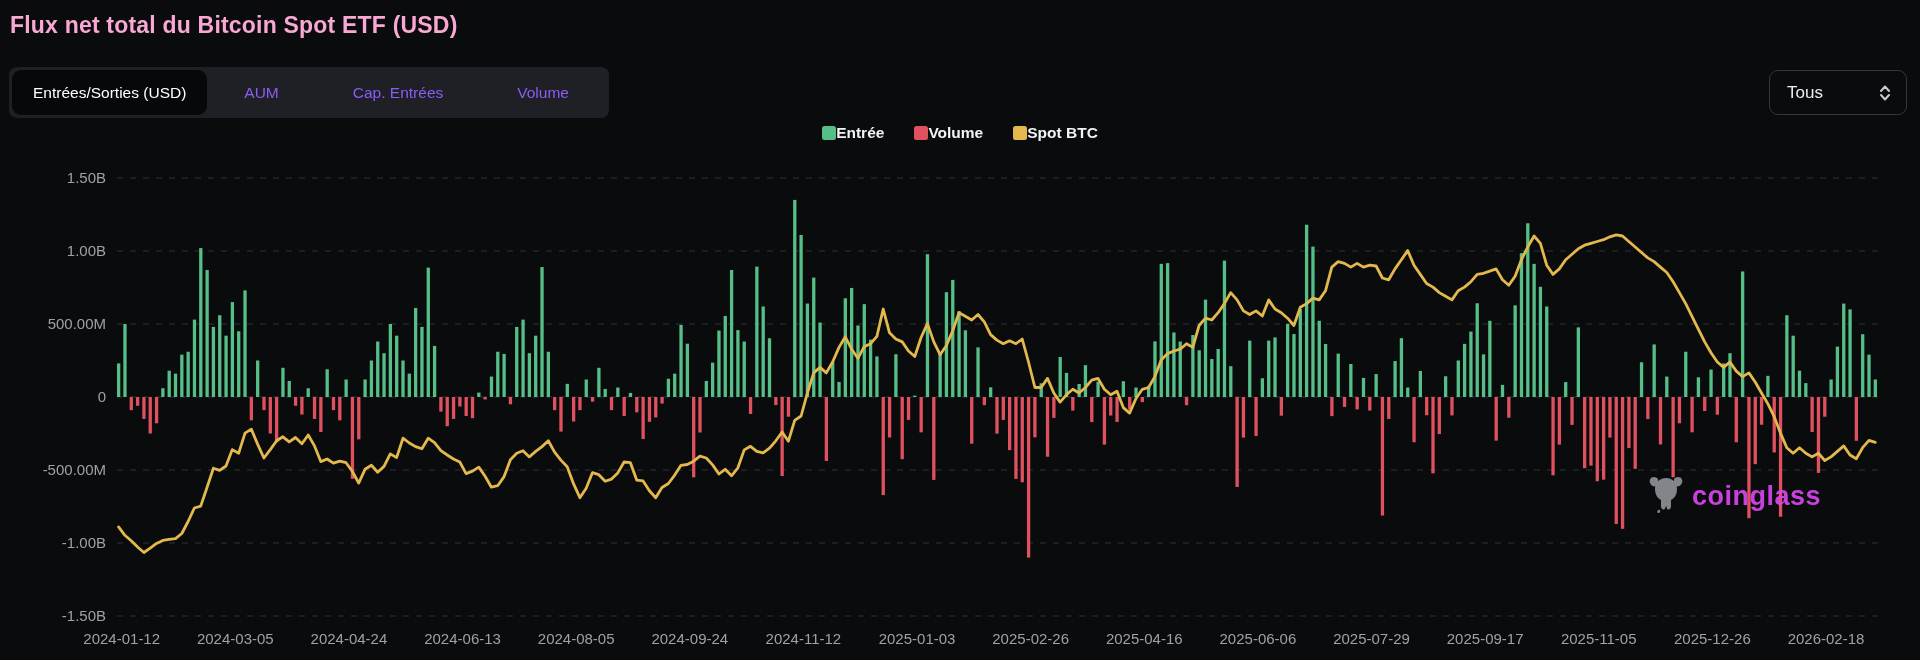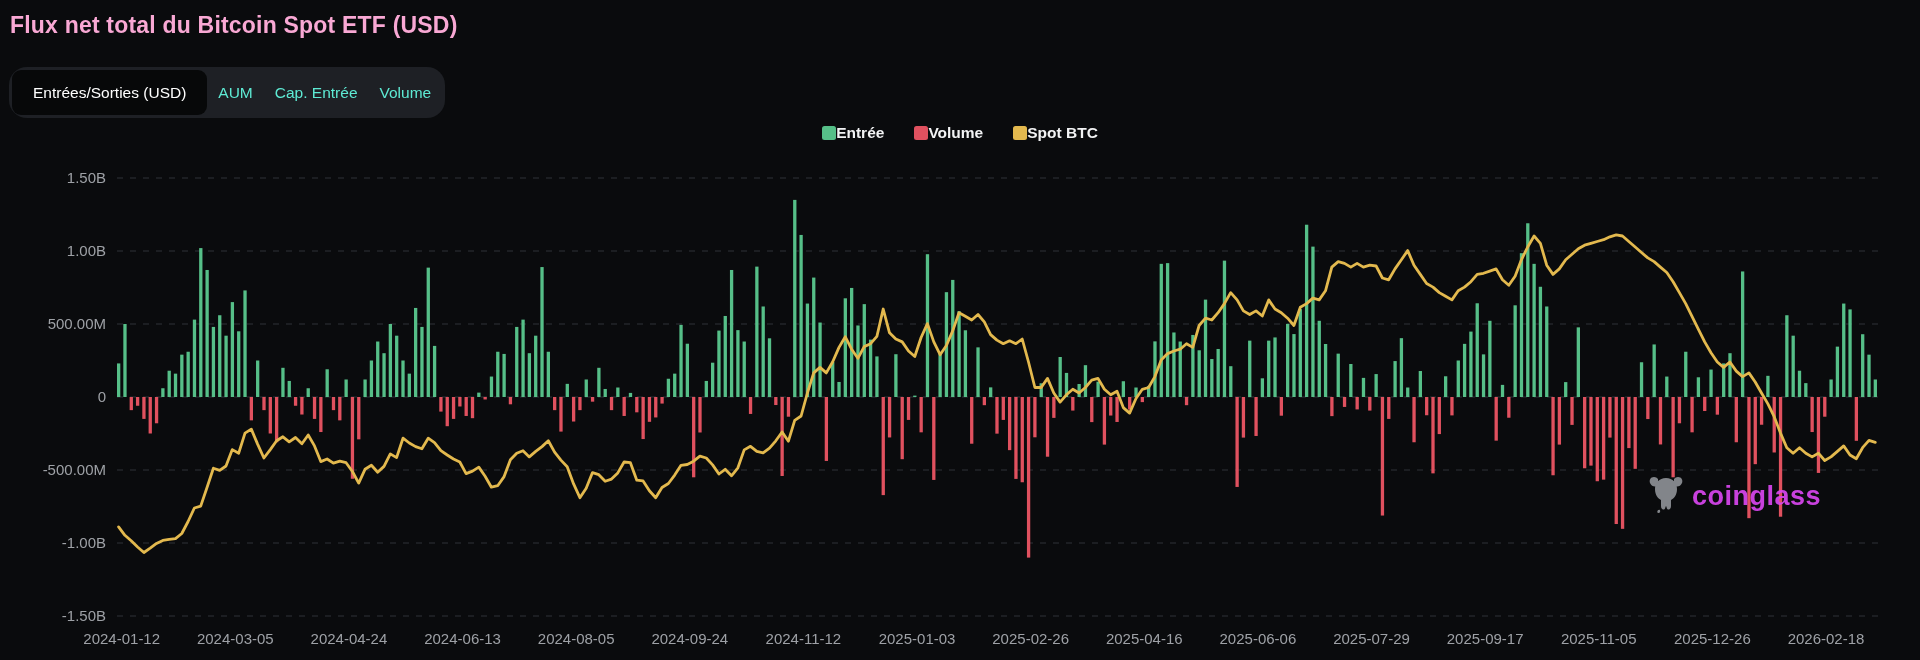--- a/index.html
+++ b/index.html
@@ -4,23 +4,23 @@
 <style>
   * { margin:0; padding:0; box-sizing:border-box; }
   html,body { width:1920px; height:660px; background:#0a0b0d; overflow:hidden;
               font-family:"Liberation Sans", sans-serif; }
   #stage { position:relative; width:1920px; height:660px; background:#0a0b0d; }
 
   .page-title { position:absolute; left:10px; top:12px; font-size:23px; font-weight:700;
                 color:#f9a8d4; letter-spacing:0.2px; }
 
   .tabbar { position:absolute; left:9px; top:67px; height:51px; background:#1e2025;
-            border-radius:18px; display:flex; align-items:center; padding:3px; }
+            border-radius:8px; display:flex; align-items:center; padding:3px; }
   .tab { height:45px; display:flex; align-items:center; justify-content:center;
-         padding:0 11px; font-size:15.5px; color:#5eead4; cursor:pointer;
+         padding:0 37px; font-size:15.5px; color:#8b5cf6; cursor:pointer;
          border-radius:9px; white-space:nowrap; }
   .tab.active { background:#070809; color:#ffffff; padding:0 21px; }
 
   .range-select { position:absolute; left:1769px; top:70px; width:138px; height:45px;
                   border:1.5px solid #33363d; border-radius:9px; display:flex;
                   align-items:center; justify-content:space-between; padding:0 14px 0 17px;
                   color:#eceded; font-size:17px; cursor:pointer; background:#0a0b0d; }
   .range-select svg { display:block; }
 
   .legend { position:absolute; left:0; top:124px; width:1920px; display:flex;
@@ -38,24 +38,33 @@
 </head>
 <body>
 
 <div id="stage">
 
   <div class="page-title">Flux net total du Bitcoin Spot ETF (USD)</div>
 
   <div class="tabbar">
     <div class="tab active">Entrées/Sorties (USD)</div>
     <div class="tab">AUM</div>
-    <div class="tab">Cap. Entrée</div>
+    <div class="tab">Cap. Entrées</div>
     <div class="tab">Volume</div>
   </div>
 
+  <div class="range-select">
+    <span>Tous</span>
+    <span>
+      <svg width="14" height="20" viewBox="0 0 14 20">
+        <path d="M3 8 L7 3.5 L11 8" fill="none" stroke="#c9cbd0" stroke-width="2" stroke-linecap="round" stroke-linejoin="round"></path>
+        <path d="M3 12 L7 16.5 L11 12" fill="none" stroke="#c9cbd0" stroke-width="2" stroke-linecap="round" stroke-linejoin="round"></path>
+      </svg>
+    </span>
+  </div>
 
   <div class="legend">
     <div class="legend-item">
       <span class="legend-swatch" style="background: rgb(86, 191, 136);"></span>
       <span class="legend-label">Entrée</span>
     </div>
     <div class="legend-item">
       <span class="legend-swatch" style="background: rgb(224, 81, 95);"></span>
       <span class="legend-label">Volume</span>
     </div>

